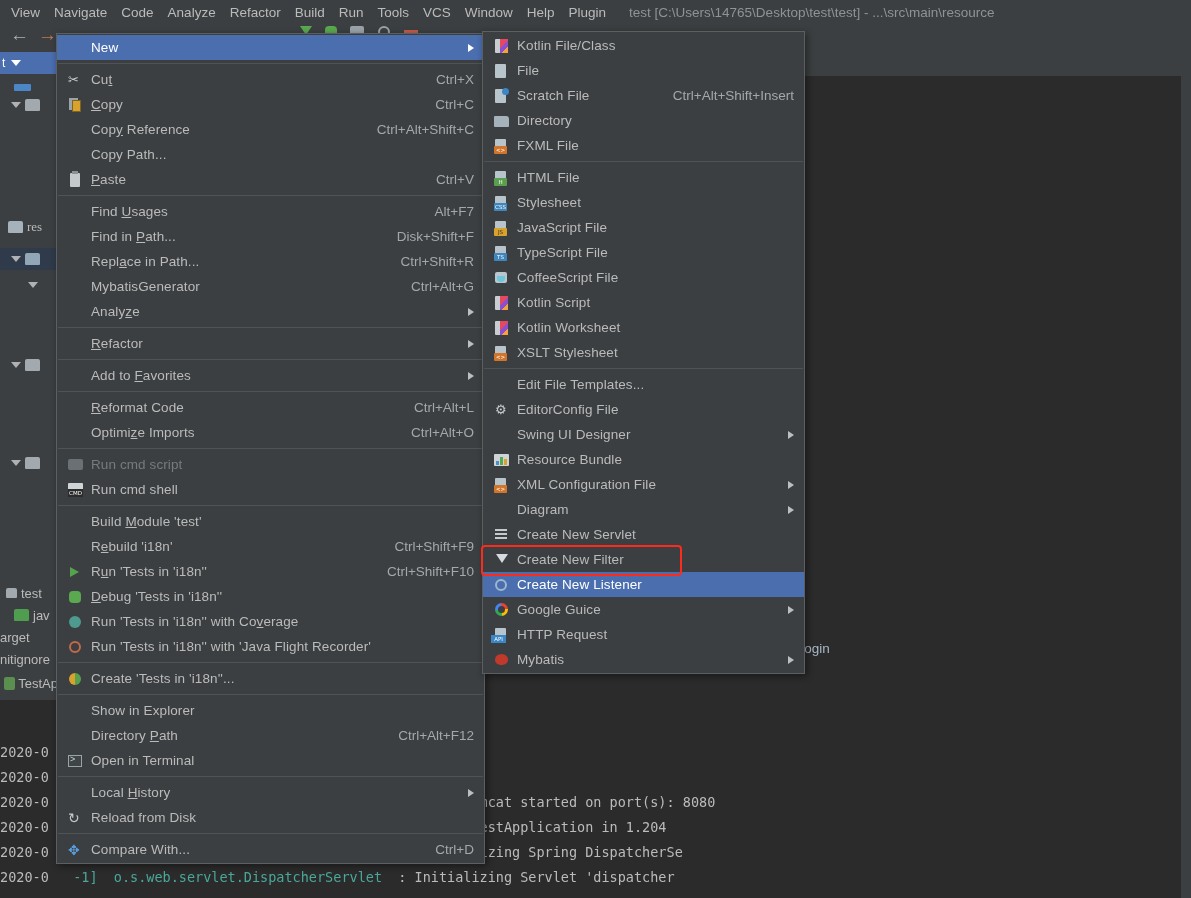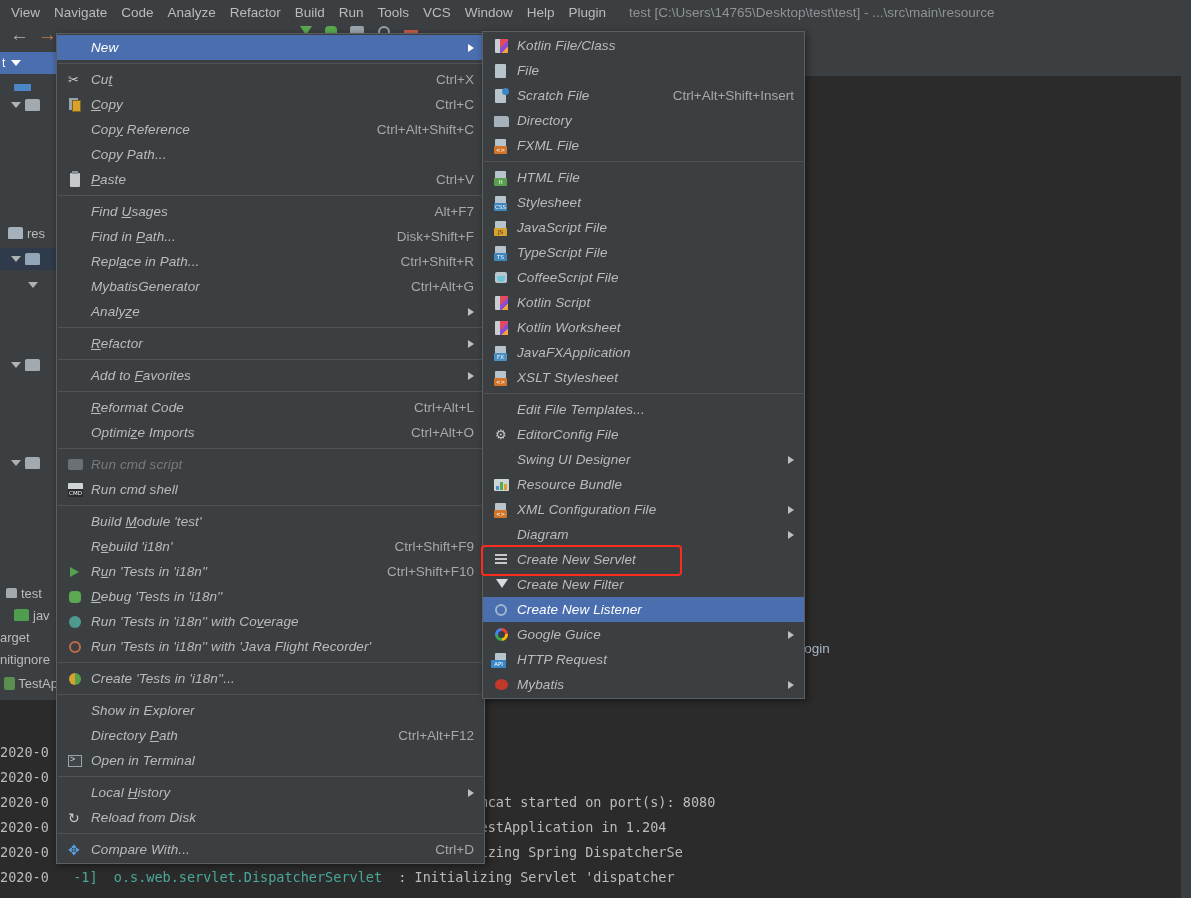--- a/index.html
+++ b/index.html
@@ -63,21 +63,21 @@
     background:#3c3f41;border:1px solid #5c5f61;
     box-shadow:2px 2px 7px rgba(0,0,0,.45);
     padding:1px 0;box-sizing:border-box;z-index:50;
   }
   .mrow{position:relative;height:25px;display:flex;align-items:center;
     padding:0 10px 0 8px;box-sizing:border-box;white-space:nowrap;}
   .mrow.sel{background:#4b6eaf;}
   .mrow.sel .mlabel{color:#ffffff;}
   .mrow.disabled .mlabel{color:#777b7e;}
   .micon{width:20px;height:16px;flex:none;margin-right:6px;position:relative;}
-  .mlabel{flex:1;font-size:13.5px;color:#bbbbbb;letter-spacing:.1px;font-style:italic;}
+  .mlabel{flex:1;font-size:13.5px;color:#bbbbbb;letter-spacing:.1px;}
   .mlabel u{text-decoration:underline;}
   .mkey{font-size:13.5px;color:#a5a8aa;margin-left:20px;}
   .msub{width:0;height:0;border-top:4.5px solid transparent;border-bottom:4.5px solid transparent;
     border-left:6px solid #bcbec0;margin-left:14px;}
   .mrow.sel .msub{border-left-color:#ffffff;}
   .msep{height:1px;background:#4f5355;margin:3px 1px;}
 
   
   #sub-menu{
     position:absolute;left:482px;top:31px;width:323px;
@@ -179,21 +179,21 @@
       <span class="tri" style="margin-left:6px;border-top-color:#fff;"></span>
     </div>
     <div class="tree-row" style="top:24px;">
       <span style="width:14px;"></span>
         <span style="width:17px;height:7px;background:#4b86c7;display:inline-block;border-radius:1px;"></span>
     </div>
     <div class="tree-row" style="top:42px;">
       <span class="tri" style="margin-left:11px;"></span>
       <span class="fold grey"></span>
     </div>
-    <div class="tree-row" style="top:170px;">
+    <div class="tree-row" style="top:164px;font-family:Liberation Serif, serif;">
       <span style="width:8px;"></span>
       <span class="fold" style="background:#a5b2bc;"></span>
       <span>res</span>
     </div>
     <div class="tree-row" id="tree-sel-a" style="top:196px;">
       <span class="tri" style="margin-left:11px;"></span>
       <span class="fold blue"></span>
     </div>
     <div class="tree-row" style="top:222px;">
       <span class="tri" style="margin-left:28px;"></span>
@@ -507,27 +507,20 @@
     </div>
     <div class="mrow">
       <span class="micon">
         <span class="kot"></span>
       </span>
       <span class="mlabel">Kotlin Worksheet</span>
     </div>
     <div class="mrow">
       <span class="micon">
         <span class="file-sheet"></span>
-        <span class="badge" style="background:#4a90c4;">FX</span>
-      </span>
-      <span class="mlabel">JavaFXApplication</span>
-    </div>
-    <div class="mrow">
-      <span class="micon">
-        <span class="file-sheet"></span>
         <span class="badge" style="background:#d0752a;">&lt;&gt;</span>
       </span>
       <span class="mlabel">XSLT Stylesheet</span>
     </div>
     <div class="msep"></div>
     <div class="mrow">
       <span class="micon"></span>
       <span class="mlabel">Edit File Templates...</span>
     </div>
     <div class="mrow">

